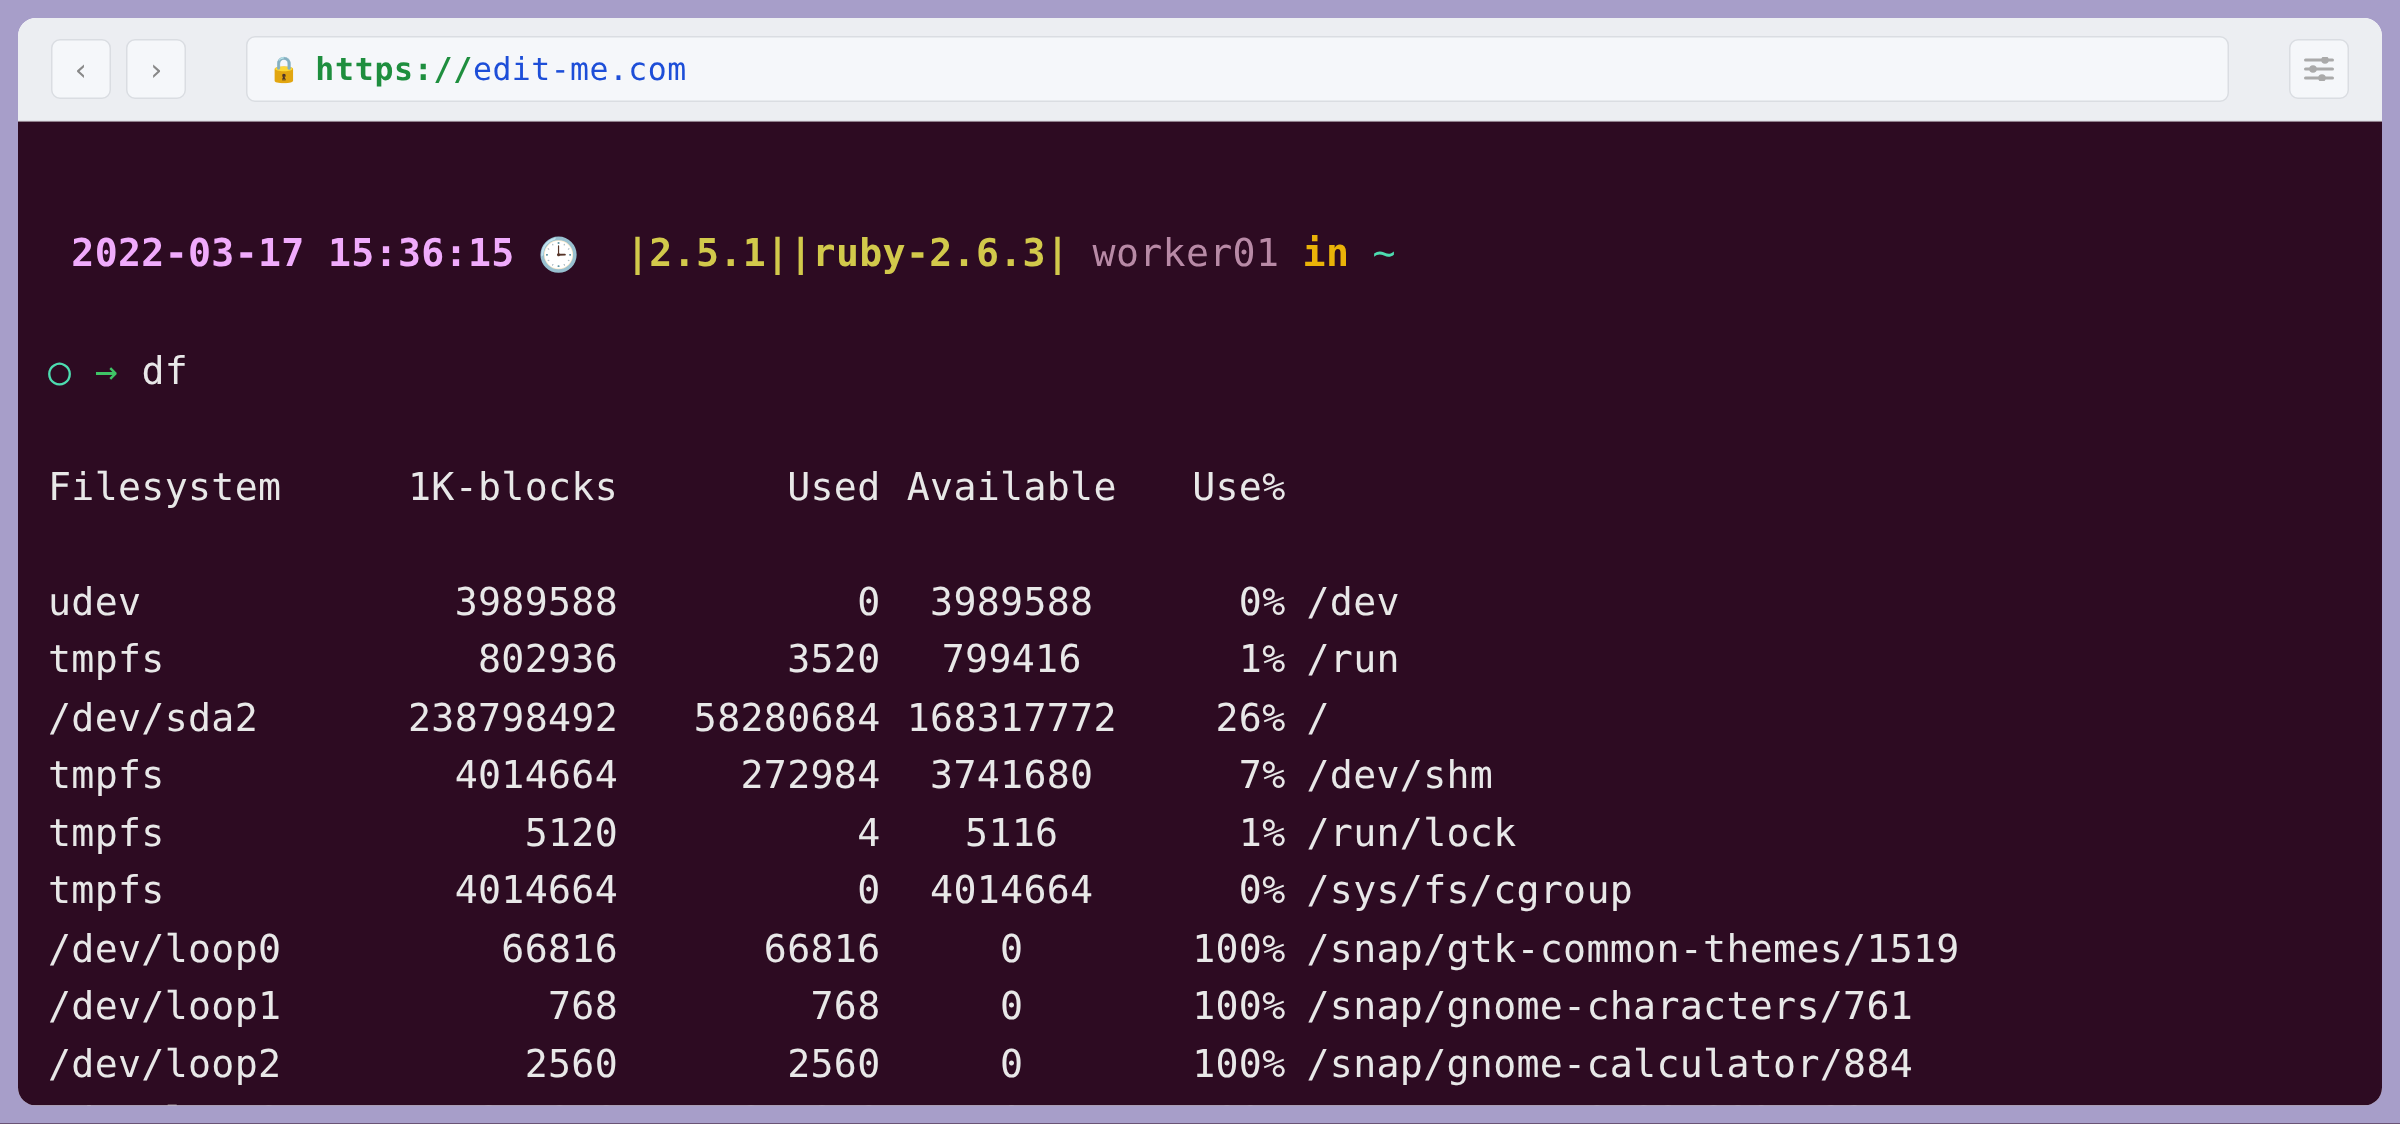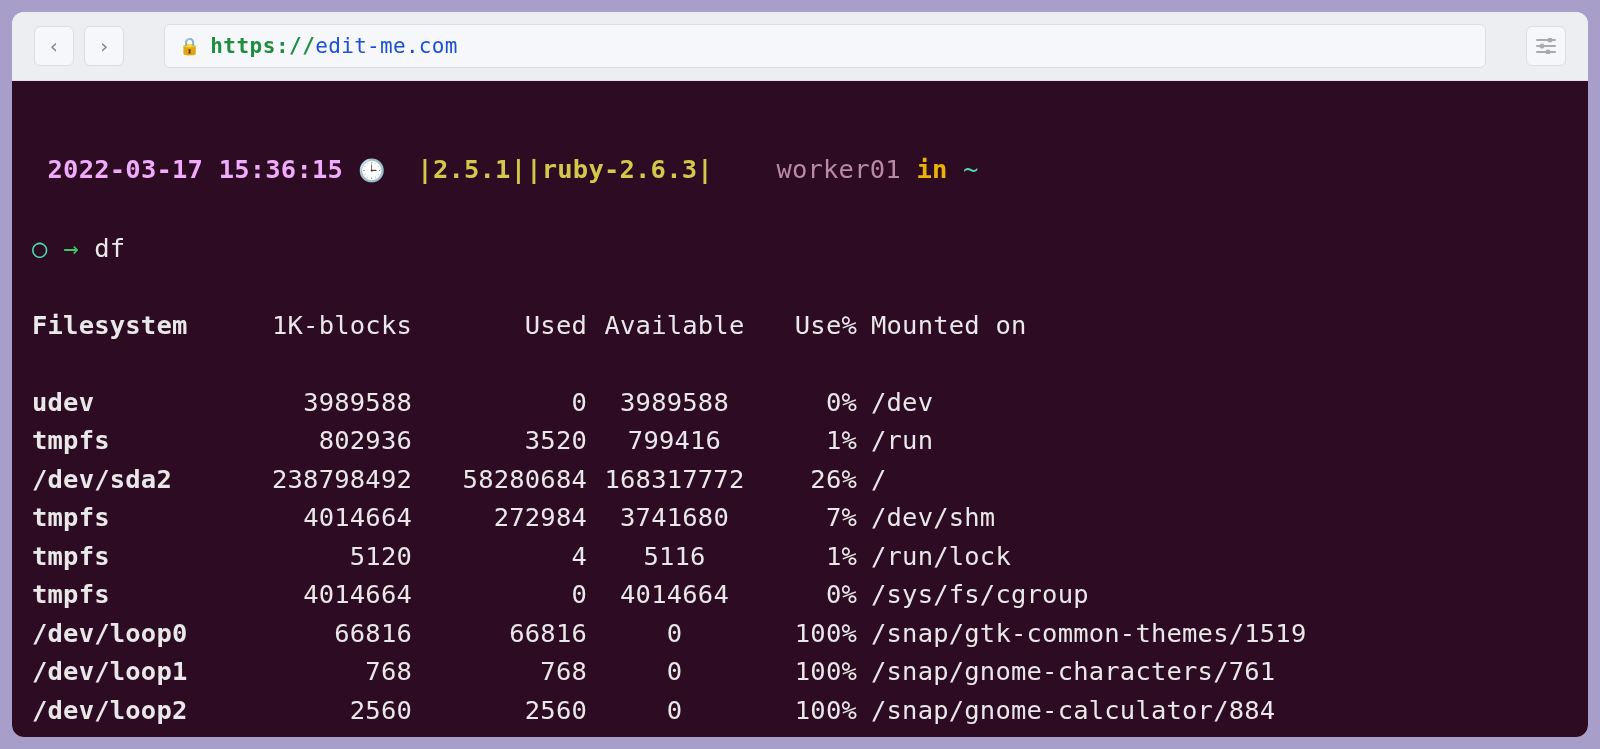--- a/index.html
+++ b/index.html
@@ -65,27 +65,27 @@
       font-size:25.5px;
       letter-spacing:0.2px;
       line-height:38.5px;
       color:#e8e8e8;
       white-space:pre;
       overflow:hidden;
     }
     .dt   { color:#f0abfc; font-weight:700; }
     .clock{ font-size:22px; }
     .ver  { color:#d2c94b; font-weight:700; }
-    .user { color:#b88aa6;margin-left:48px; }
+    .user { color:#b88aa6; }
     .in   { color:#eab308; font-weight:700;}
     .tilde{ color:#4ddcb0; }
     .circ { color:#4ddcb0; }
     .arrow{ color:#3fc466; }
     .row  { display:flex; }
-    .c1 { width:205px; text-align:left;font-weight:bold;  }
+    .c1 { width:205px; text-align:left;  }
     .c2 { width:175px; text-align:right; }
     .c3 { width:175px; text-align:right; }
     .c4 { width:175px; text-align:center; }
     .c5 { width: 95px; text-align:right; }
     .c6 { padding-left:14px; text-align:left; }
   </style>
 </head>
 <body>
 
 <div class="window">
@@ -108,16 +108,16 @@
           <circle cx="6" cy="8" r="1.5" fill="#aaa"></circle>
         <line x1="1" y1="14" x2="19" y2="14"></line>
           <circle cx="12" cy="14" r="1.5" fill="#aaa"></circle>
       </svg>
     </div>
   </div>
 
   <div class="terminal">
 <div> <span class="dt">2022-03-17 15:36:15</span> <span class="clock">🕒</span>  <span class="ver">|2.5.1||ruby-2.6.3|</span> <span class="user">worker01</span> <span class="in">in</span> <span class="tilde">~</span></div>
 <div><span class="circ">○</span> <span class="arrow">→</span> <span>df</span></div>
-<div class="row"><span class="c1">Filesystem</span><span class="c2">1K-blocks</span><span class="c3">Used</span><span class="c4">Available</span><span class="c5">Use%</span><span class="c6">Mounted on</span></div>
+<div class="row"><span class="c1">Filesystem</span><span class="c2">1K-blocks</span><span class="c3">Used</span><span class="c4">Available</span><span class="c5">Use%</span></div>
 <div id="rows"><div class="row"><span class="c1">udev</span><span class="c2">3989588</span><span class="c3">0</span><span class="c4">3989588</span><span class="c5">0%</span><span class="c6">/dev</span></div><div class="row"><span class="c1">tmpfs</span><span class="c2">802936</span><span class="c3">3520</span><span class="c4">799416</span><span class="c5">1%</span><span class="c6">/run</span></div><div class="row"><span class="c1">/dev/sda2</span><span class="c2">238798492</span><span class="c3">58280684</span><span class="c4">168317772</span><span class="c5">26%</span><span class="c6">/</span></div><div class="row"><span class="c1">tmpfs</span><span class="c2">4014664</span><span class="c3">272984</span><span class="c4">3741680</span><span class="c5">7%</span><span class="c6">/dev/shm</span></div><div class="row"><span class="c1">tmpfs</span><span class="c2">5120</span><span class="c3">4</span><span class="c4">5116</span><span class="c5">1%</span><span class="c6">/run/lock</span></div><div class="row"><span class="c1">tmpfs</span><span class="c2">4014664</span><span class="c3">0</span><span class="c4">4014664</span><span class="c5">0%</span><span class="c6">/sys/fs/cgroup</span></div><div class="row"><span class="c1">/dev/loop0</span><span class="c2">66816</span><span class="c3">66816</span><span class="c4">0</span><span class="c5">100%</span><span class="c6">/snap/gtk-common-themes/1519</span></div><div class="row"><span class="c1">/dev/loop1</span><span class="c2">768</span><span class="c3">768</span><span class="c4">0</span><span class="c5">100%</span><span class="c6">/snap/gnome-characters/761</span></div><div class="row"><span class="c1">/dev/loop2</span><span class="c2">2560</span><span class="c3">2560</span><span class="c4">0</span><span class="c5">100%</span><span class="c6">/snap/gnome-calculator/884</span></div><div class="row"><span class="c1">/dev/loop3</span><span class="c2">254848</span><span class="c3">254848</span><span class="c4">0</span><span class="c5">100%</span><span class="c6">/snap/gnome-3-38-2004/99</span></div></div>
   </div>
 </div>
 
 </body></html>

